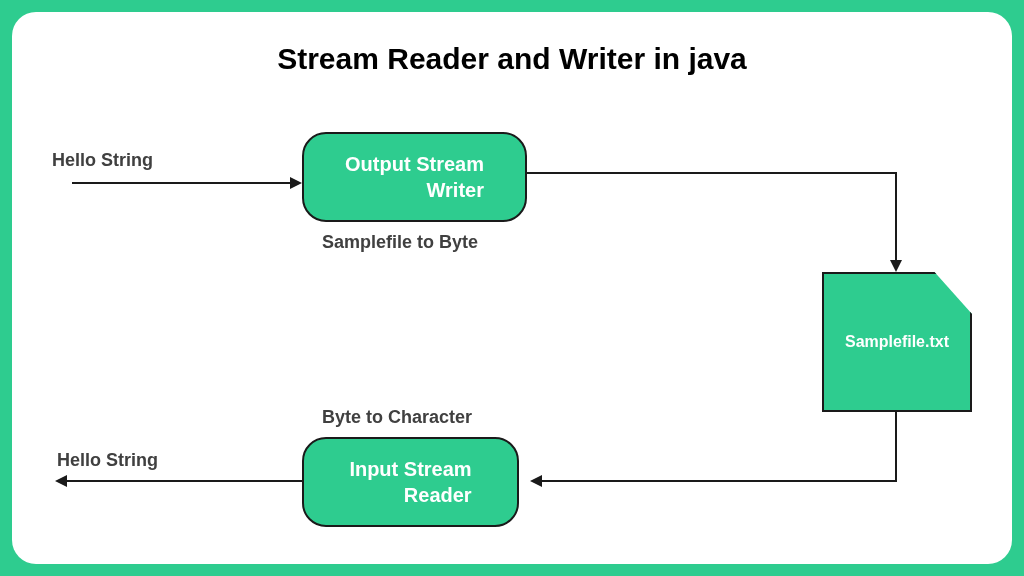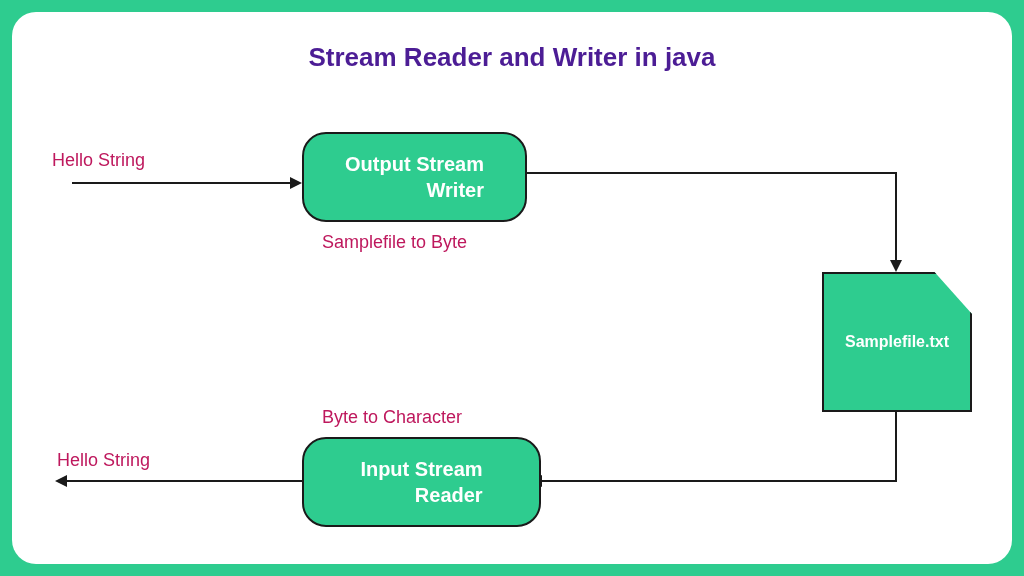--- a/index.html
+++ b/index.html
@@ -16,28 +16,28 @@
       background: #fff;
       border-radius: 24px;
       position: relative;
     }
     .title {
       position: absolute;
       top: 30px;
       left: 0;
       right: 0;
       text-align: center;
-      font-size: 26px;
+      font-size: 30px;
       font-weight: 700;
-      color: #4c1d95;
+      color: #000000;
     }
     .label {
       position: absolute;
-      color: #be185d;
-      font-weight: 400;
+      color: #404040;
+      font-weight: 700;
       font-size: 18px;
     }
     .box {
       position: absolute;
       background: #2ecc8f;
       border: 2px solid #1a1a1a;
       border-radius: 24px;
       color: #fff;
       font-weight: 600;
       font-size: 20px;
@@ -110,20 +110,20 @@
   <div class="file" style="left:810px; top:260px;">
     <span>Samplefile.txt</span>
   </div>
 
   <div class="arrow-line" style="left:883px; top:400px; width:2px; height:70px;"></div>
   <div class="arrow-line" style="left:530px; top:468px; width:355px; height:2px;"></div>
   <div class="arrow-head arrow-left" style="left:518px; top:463px;"></div>
 
   <div class="label" style="left:310px; top:395px;">Byte to Character</div>
 
-  <div class="box" style="left:290px; top:425px; width:239px; height:90px; white-space:pre-line;">Input Stream
+  <div class="box" style="left:290px; top:425px; width:217px; height:90px; white-space:pre-line;">Input Stream
 Reader</div>
 
   <div class="arrow-line" style="left:55px; top:468px; width:235px; height:2px;"></div>
   <div class="arrow-head arrow-left" style="left:43px; top:463px;"></div>
 
   <div class="label" style="left:45px; top:438px;">Hello String</div>
 </div>
 
 </body></html>

